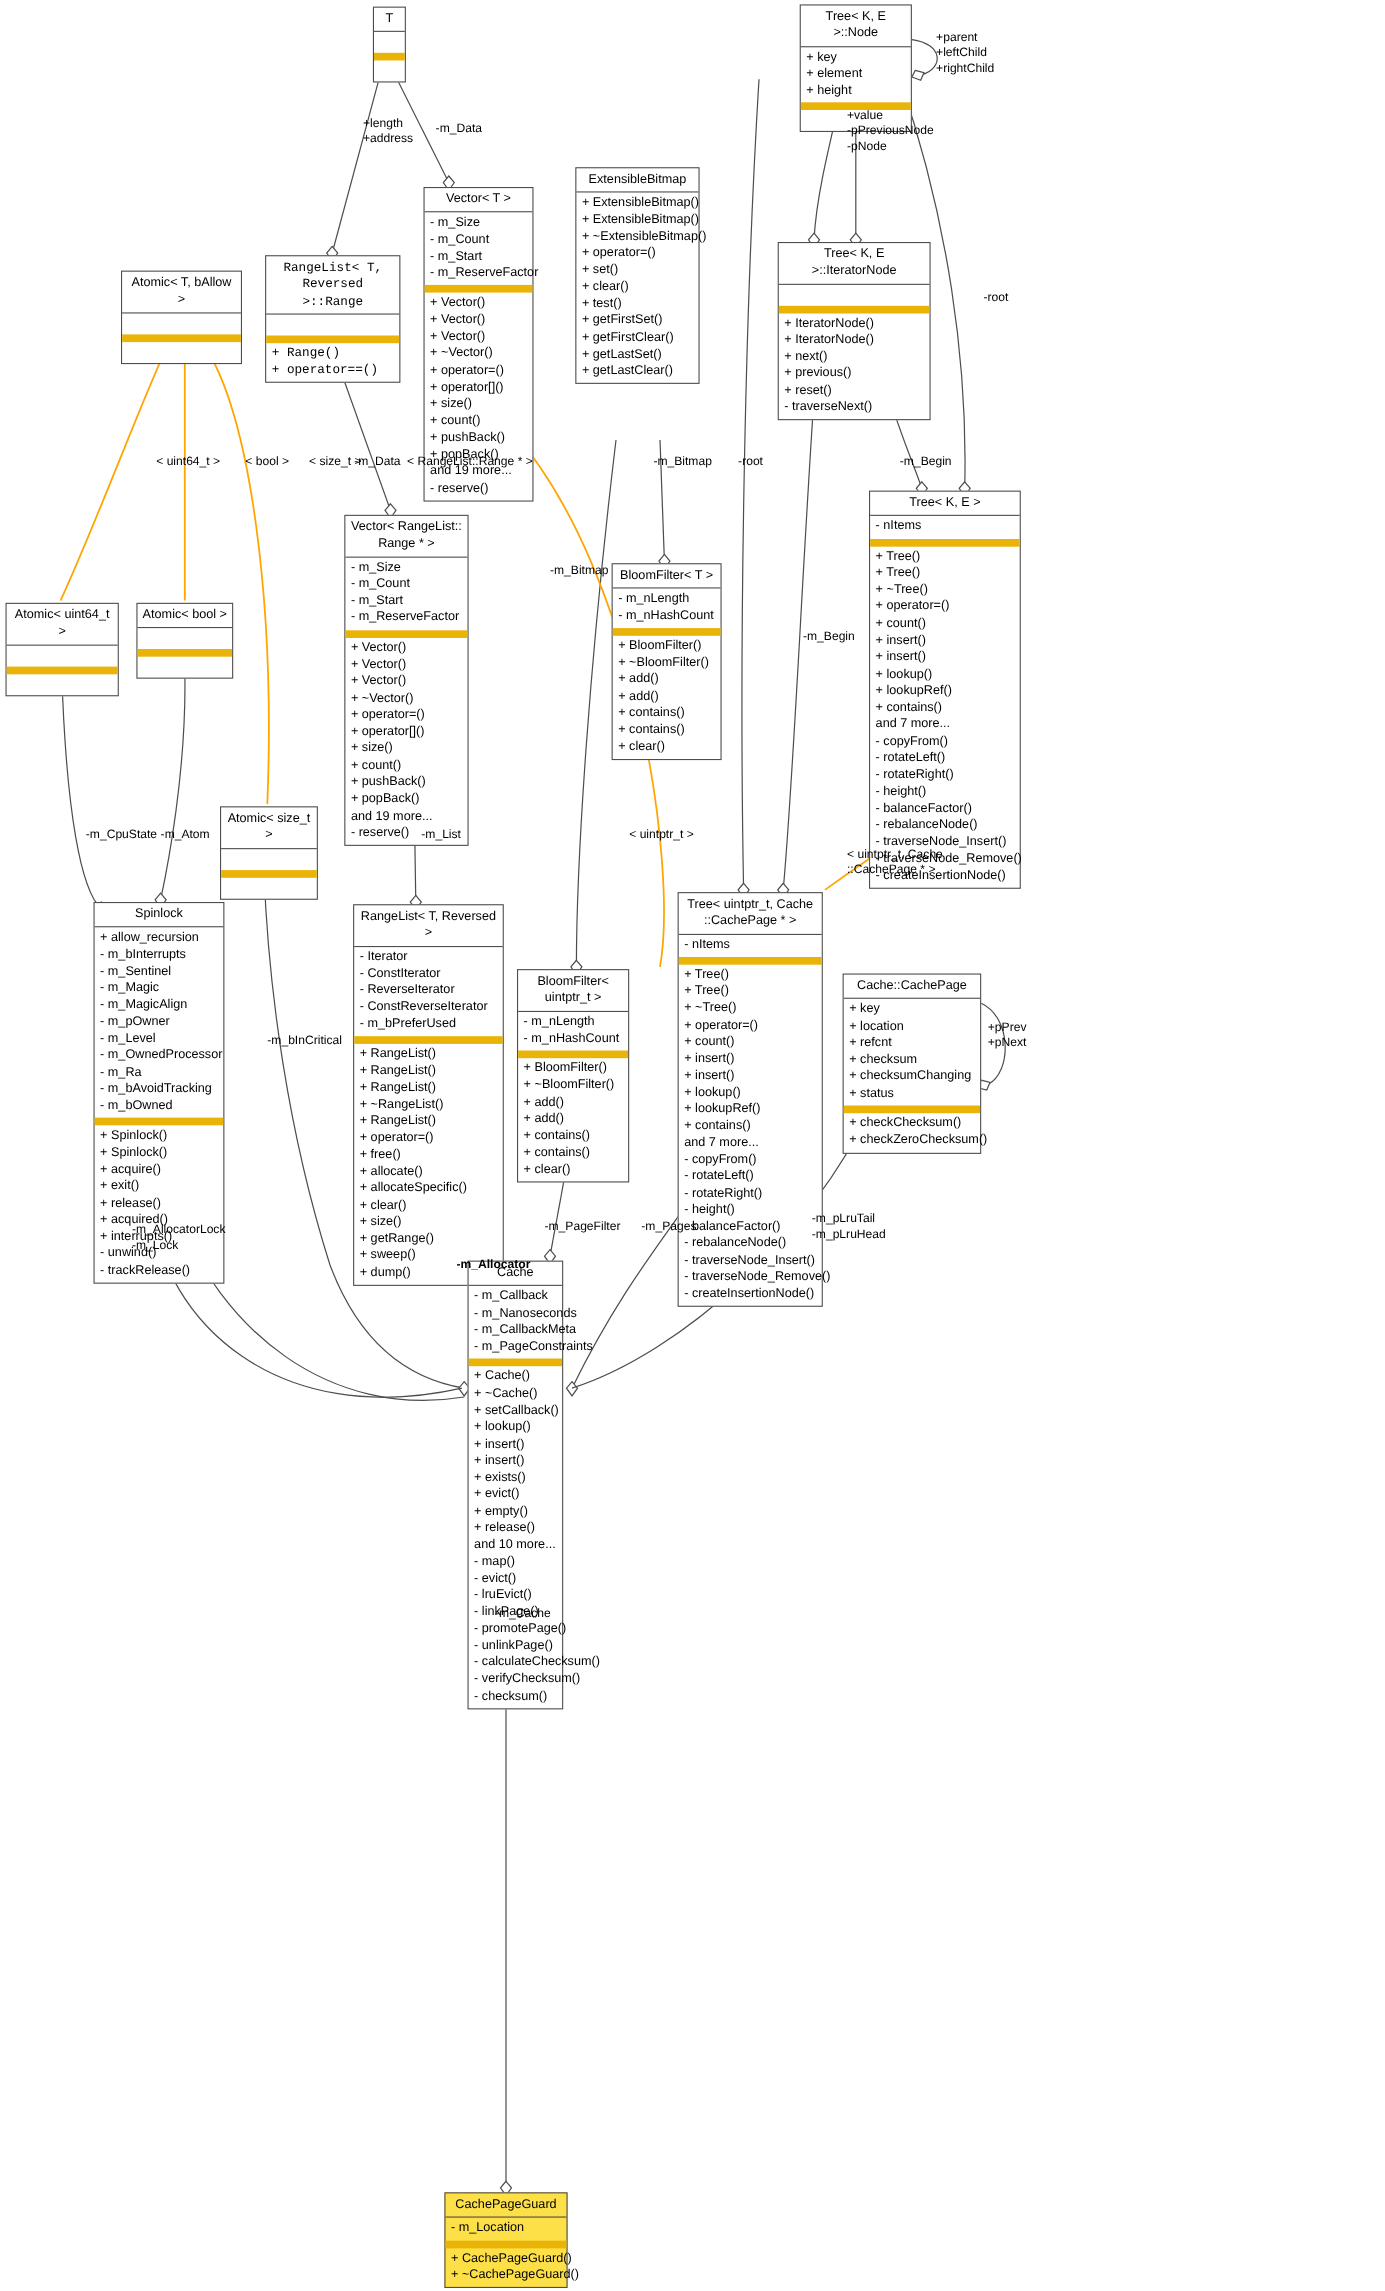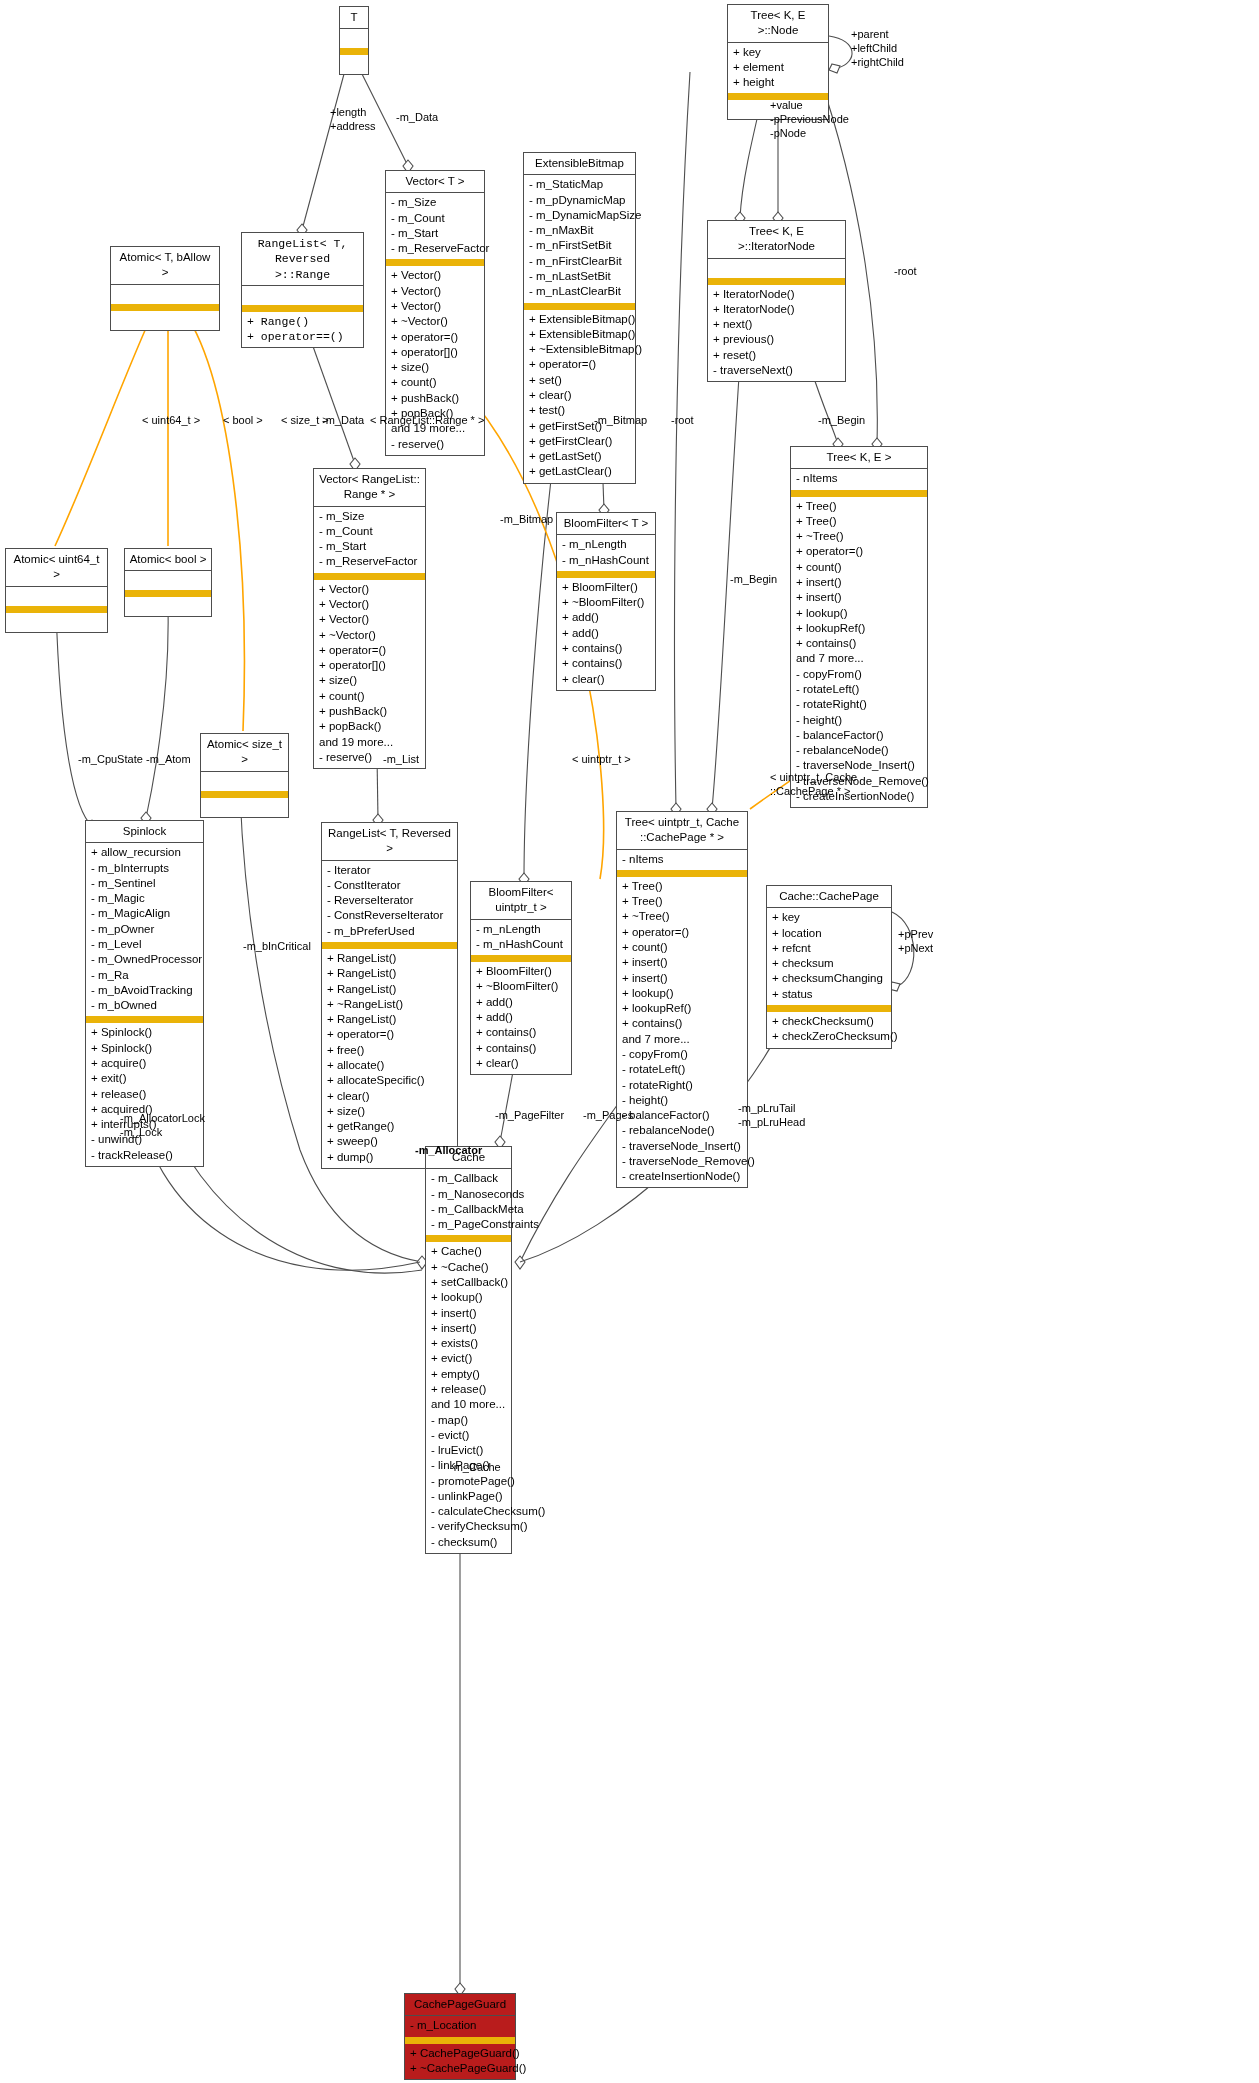--- a/index.html
+++ b/index.html
@@ -30,21 +30,21 @@
   .uml-box {
     position: absolute;
     box-sizing: border-box;
     border: 1px solid #4d4d4d;
     background: #ffffff;
     font-size: 11.5px;
     line-height: 1.33;
     color: #000000;
     z-index: 5;
   }
-  .uml-box.highlight { background: #b91c1c; }
+  .uml-box.highlight { background: #fde047; }
   .uml-title {
     text-align: center;
     padding: 3px 4px 3px 4px;
     border-bottom: 1px solid #4d4d4d;
     white-space: pre-line;
   }
   .uml-attrs {
     padding: 2px 5px 3px 5px;
     border-bottom: 7px solid #eab308;
     min-height: 11px;
@@ -180,30 +180,20 @@
         <div class="row">+ count()</div>
         <div class="row">+ pushBack()</div>
         <div class="row">+ popBack()</div>
         <div class="row">and 19 more...</div>
         <div class="row">- reserve()</div>
       </div>
   </div>
 
   <div class="uml-box" style="left:523px; top:152px; width:113px;">
     <div class="uml-title">ExtensibleBitmap</div>
-    <div class="uml-attrs">
-        <div class="row">- m_StaticMap</div>
-        <div class="row">- m_pDynamicMap</div>
-        <div class="row">- m_DynamicMapSize</div>
-        <div class="row">- m_nMaxBit</div>
-        <div class="row">- m_nFirstSetBit</div>
-        <div class="row">- m_nFirstClearBit</div>
-        <div class="row">- m_nLastSetBit</div>
-        <div class="row">- m_nLastClearBit</div>
-      </div>
     <div class="uml-ops">
         <div class="row">+ ExtensibleBitmap()</div>
         <div class="row">+ ExtensibleBitmap()</div>
         <div class="row">+ ~ExtensibleBitmap()</div>
         <div class="row">+ operator=()</div>
         <div class="row">+ set()</div>
         <div class="row">+ clear()</div>
         <div class="row">+ test()</div>
         <div class="row">+ getFirstSet()</div>
         <div class="row">+ getFirstClear()</div>

